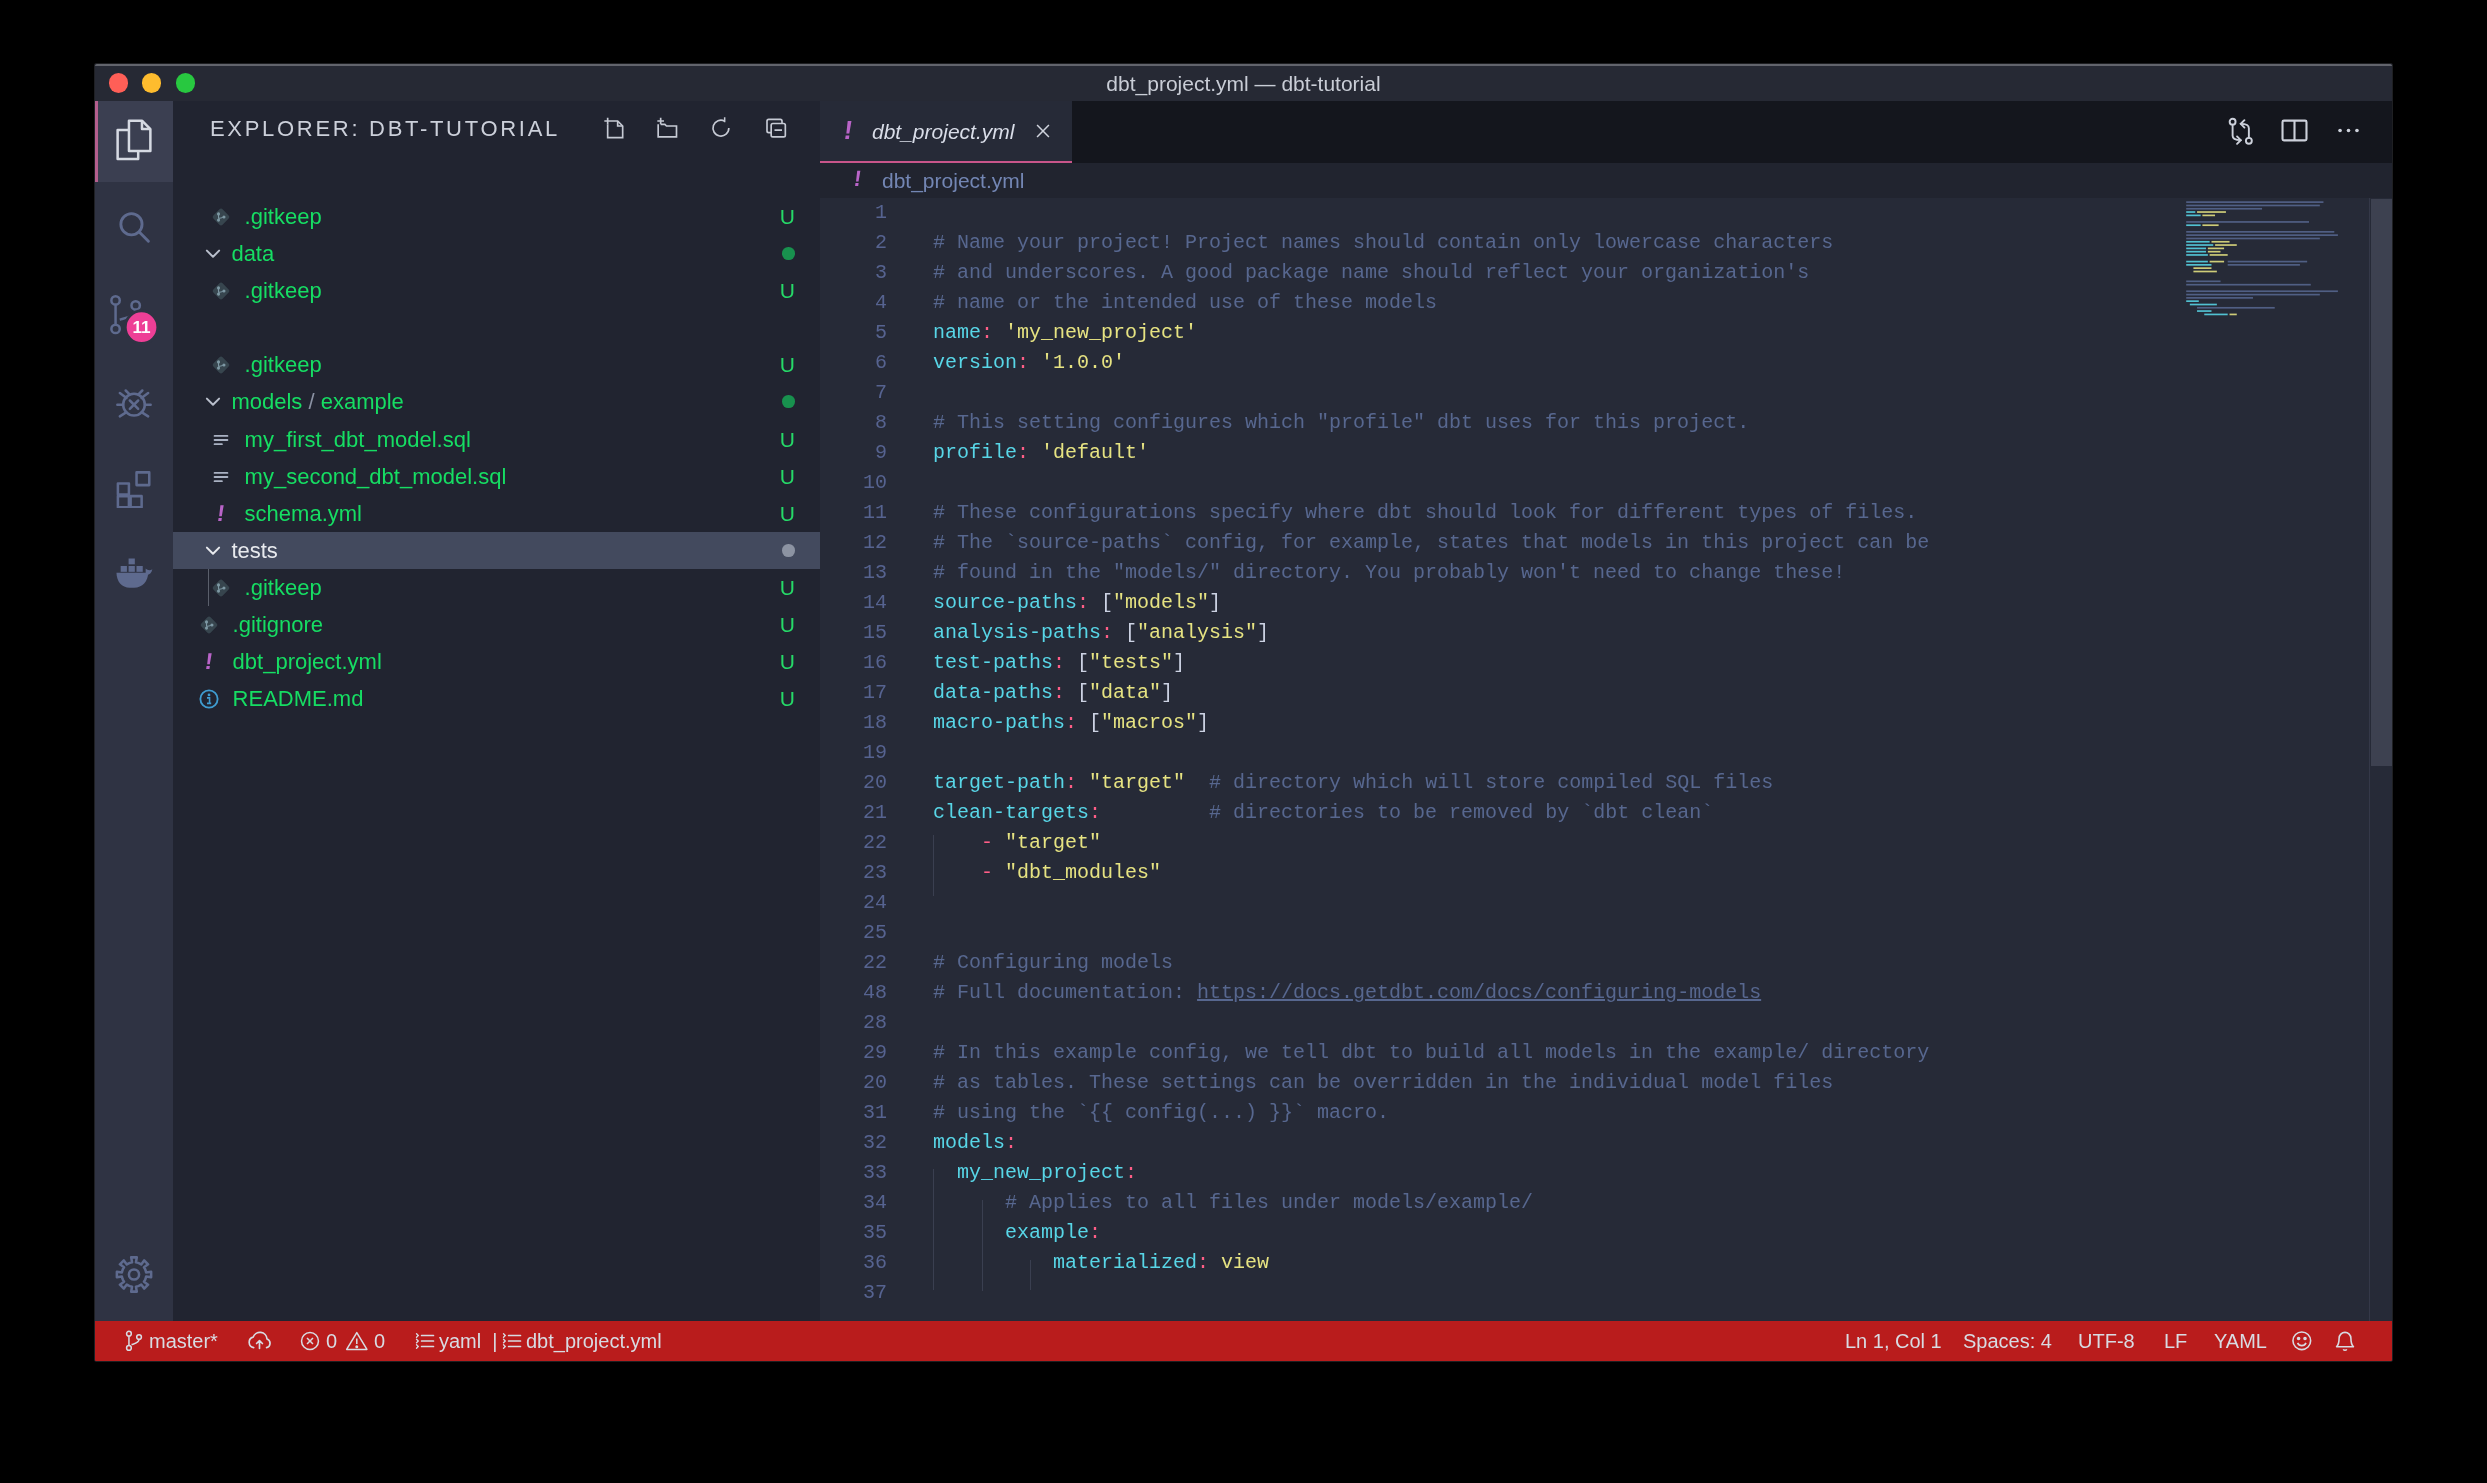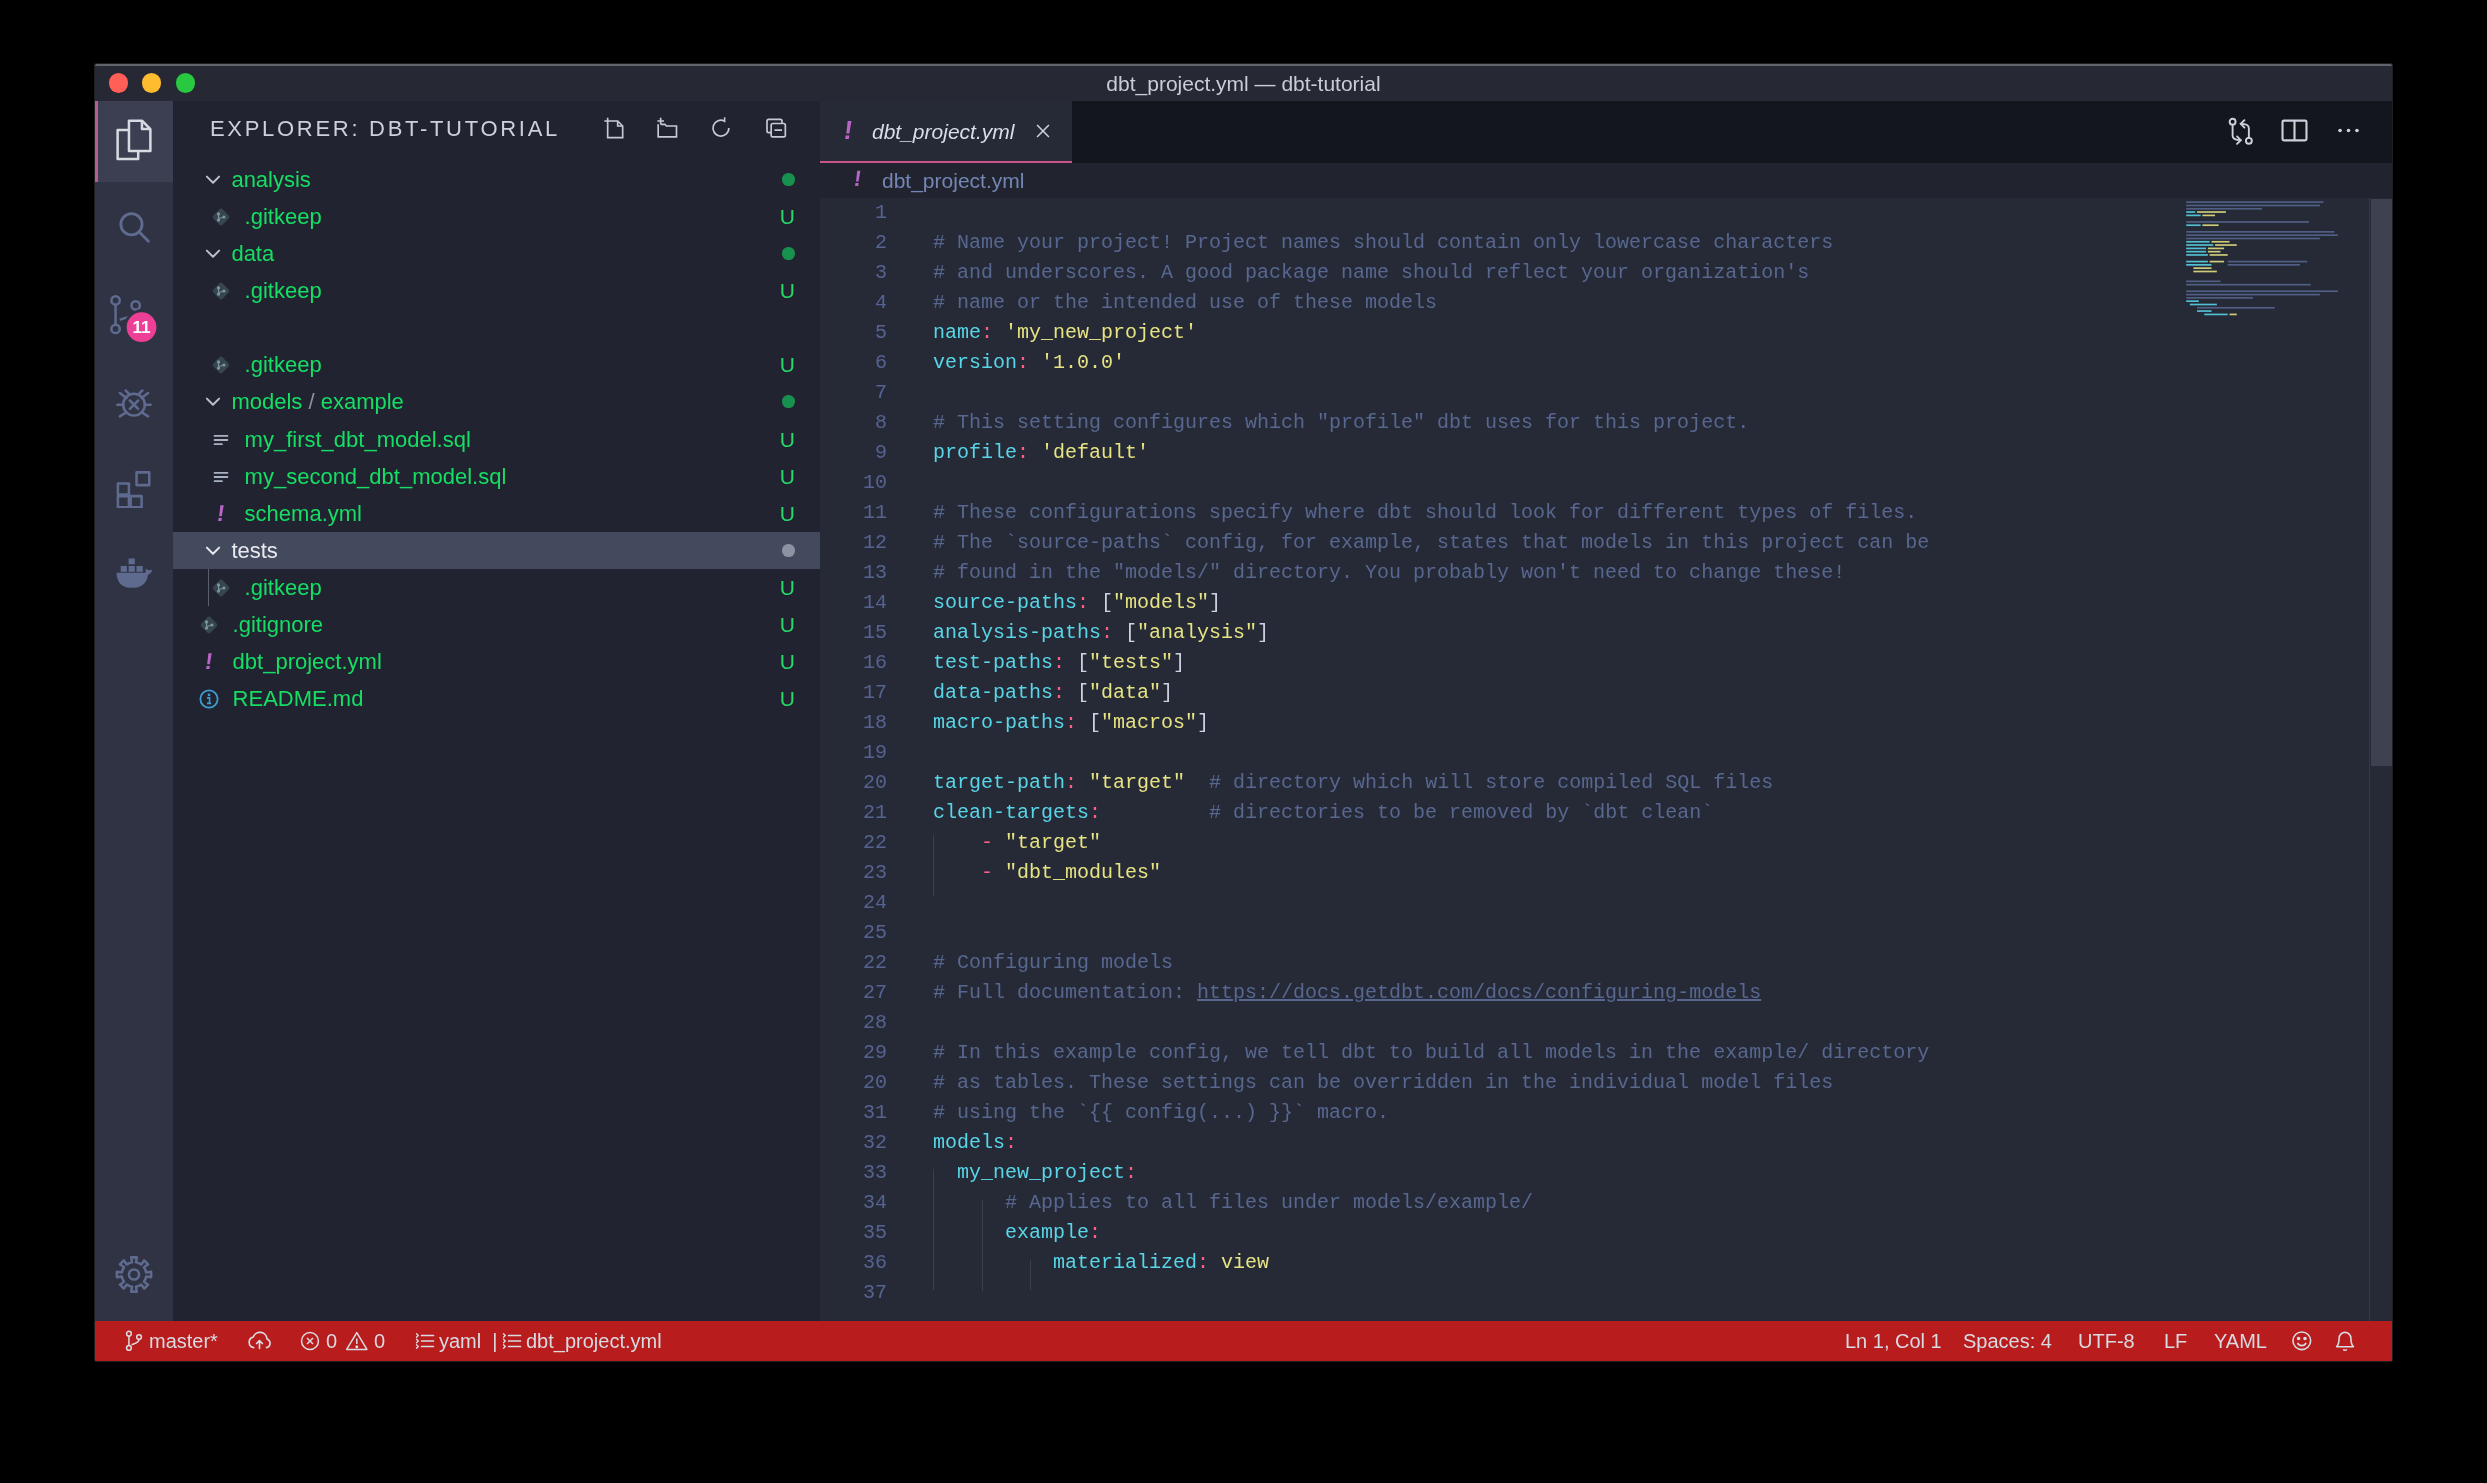--- a/index.html
+++ b/index.html
@@ -142,31 +142,20 @@
           <path d="M20 1.5 V7.5" stroke-width="1.8"></path>
         </g>
       </svg>
       <svg class="hico" style="left:589px" width="25" height="25" viewBox="0 0 30 30">
         <g fill="none" stroke="#c6cad4" stroke-width="2">
           <path d="M11 20 H8 A2 2 0 0 1 6 18 V6 A2 2 0 0 1 8 4 H22 A2 2 0 0 1 24 6 V9"></path>
           <rect x="11" y="9" width="17" height="16" rx="2"></rect>
           <path d="M15 17 H24"></path>
         </g>
       </svg>
-  <div class="trow" style="top:60px">
-        <span class="chvbox">
-          <svg class="chv" viewBox="0 0 18 18">
-            <path d="M3.5 6 L9 11.5 L14.5 6" fill="none" stroke="#b9bfcc" stroke-width="1.8" stroke-linecap="round" stroke-linejoin="round"></path>
-          </svg>
-        </span>
-        <span class="tg">analysis</span>
-        <span class="bd">
-          <span class="dot"></span>
-        </span>
-      </div>
       <div class="trow" style="top:97px">
         <span class="icobox ind">
           <svg class="fico" viewBox="0 0 24 24">
             <rect x="4.9" y="4.9" width="14.2" height="14.2" rx="2.4" transform="rotate(45 12 12)" fill="#37454e"></rect>
             <circle cx="9.3" cy="8.6" r="1.7" fill="#7e98a4"></circle>
             <circle cx="9.3" cy="15.4" r="1.7" fill="#7e98a4"></circle>
             <circle cx="15.2" cy="12" r="1.7" fill="#7e98a4"></circle>
             <path d="M9.3 9.5 V14 M9.6 13.5 Q13.5 13.2 13.8 12.2" stroke="#7e98a4" stroke-width="1.2" fill="none"></path>
           </svg>
         </span>
@@ -381,21 +370,21 @@
           <div class="cl">17</div>
           <div class="cl">18</div>
           <div class="cl">19</div>
           <div class="cl">20</div>
           <div class="cl">21</div>
           <div class="cl">22</div>
           <div class="cl">23</div>
           <div class="cl">24</div>
           <div class="cl">25</div>
           <div class="cl">22</div>
-          <div class="cl">27</div>
+          <div class="cl">48</div>
           <div class="cl">28</div>
           <div class="cl">29</div>
           <div class="cl">20</div>
           <div class="cl">31</div>
           <div class="cl">32</div>
           <div class="cl">33</div>
           <div class="cl">34</div>
           <div class="cl">35</div>
           <div class="cl">36</div>
           <div class="cl">37</div>

